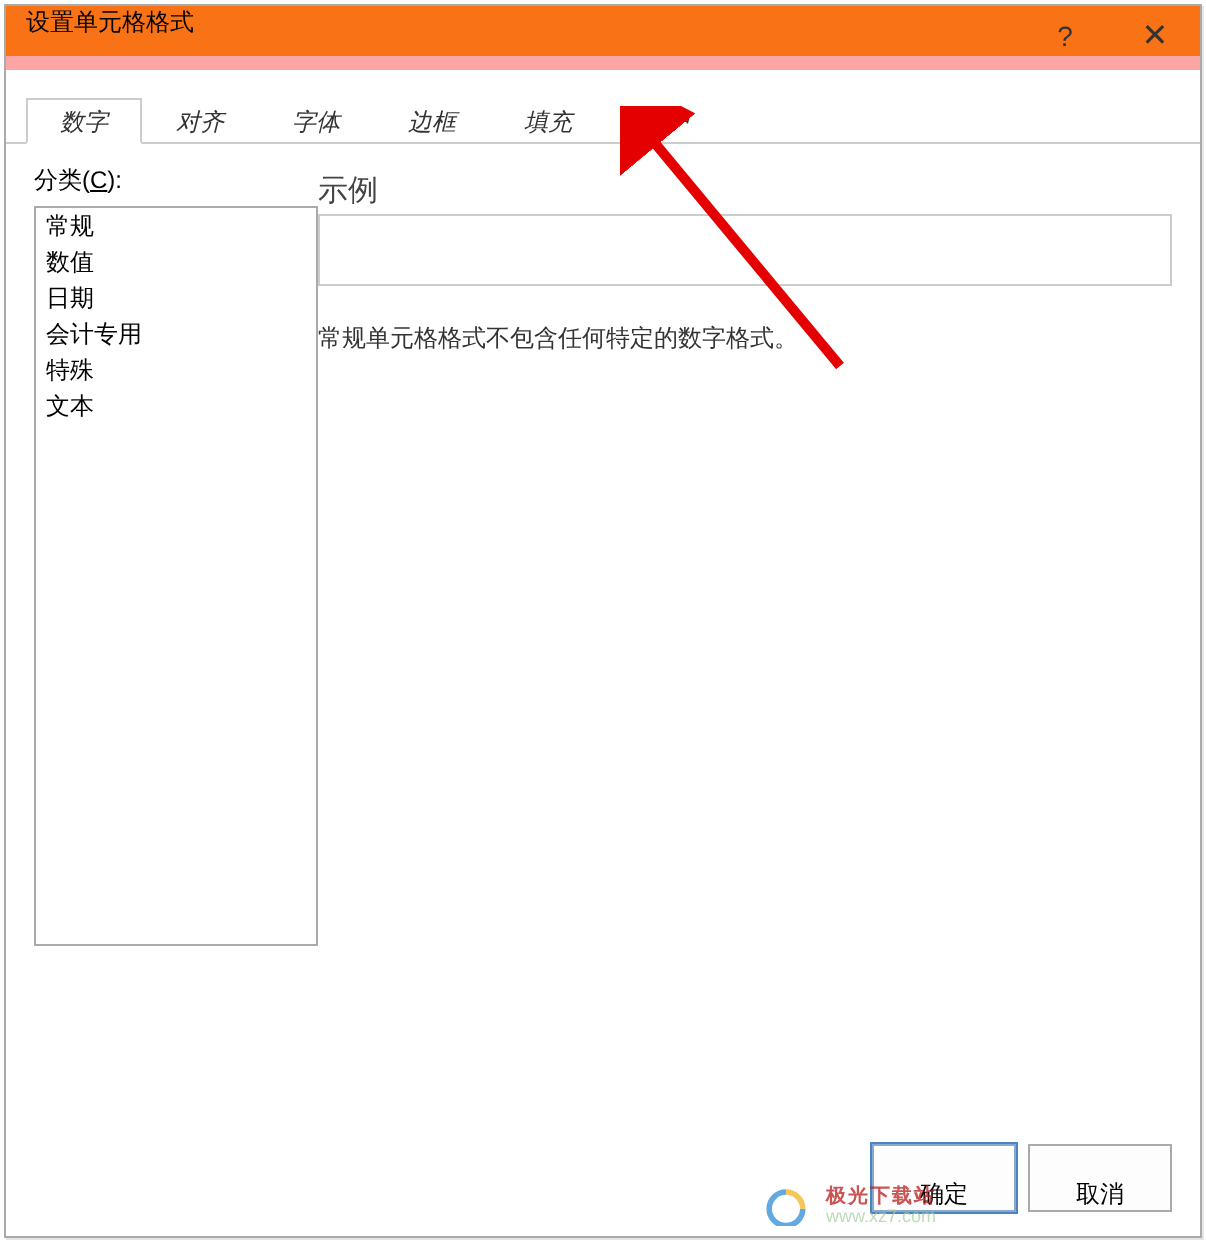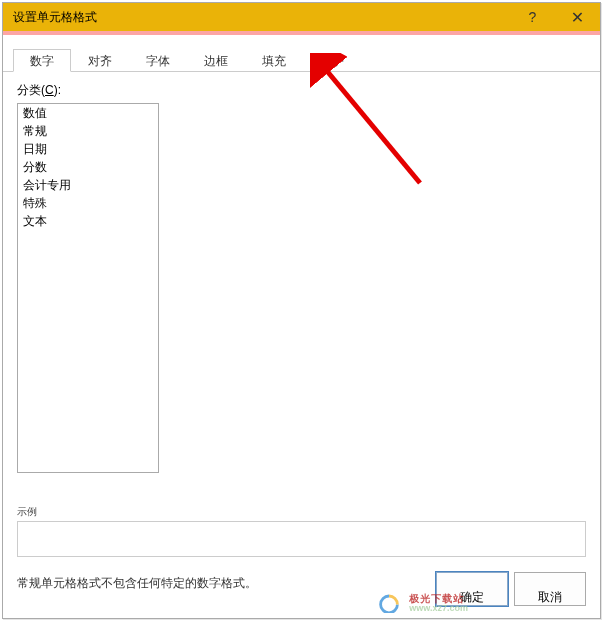--- a/index.html
+++ b/index.html
@@ -22,24 +22,23 @@
       border: 1px solid #aaa;
       position: absolute;
       top: 2px;
       left: 2px;
       background: #fff;
       box-shadow: 1px 1px 0 rgba(0,0,0,0.1);
     }
     .titlebar {
       height: 32px;
       display: flex;
-      align-items: center;
       padding-left: 10px;
-      background: #eab308;
-      border-bottom: 4px solid #fca5a5;
+      background: #f97316;
+      border-bottom: 7px solid #fca5a5;
     }
     .titlebar-title {
       flex: 1;
       font-size: 12px;
       color: #000;
     }
     .titlebar-btn {
       width: 45px;
       height: 30px;
       display: flex;
@@ -61,32 +60,32 @@
     }
     .tab {
       padding: 3px 16px 0 16px;
       height: 23px;
       border: 1px solid transparent;
       border-bottom: none;
       cursor: pointer;
       font-size: 12px;
       color: #333;
       position: relative;
+      font-style: italic;
     }
     .tab.active {
       border: 1px solid #ccc;
       border-bottom: 1px solid #fff;
       background: #fff;
       margin-bottom: -1px;
     }
     .content {
       padding: 10px 14px;
       display: flex;
-      gap: 28px;
-      flex-direction: column;
+      gap: 0;
     }
     .left-col {
       width: 142px;
     }
     .category-label {
       font-size: 12px;
       margin-bottom: 4px;
       display: block;
     }
     .category-label u {
@@ -102,21 +101,21 @@
       padding: 1px 5px;
       cursor: pointer;
       font-size: 12px;
       line-height: 16px;
     }
     .right-col {
       flex: 1;
       padding-top: 4px;
     }
     .sample-label {
-      font-size: 10px;
+      font-size: 15px;
       margin-bottom: 2px;
       color: #444;
     }
     .sample-box {
       border: 1px solid #ccc;
       height: 36px;
       background: #fff;
       margin-bottom: 18px;
     }
     .description {
@@ -170,21 +169,20 @@
     }
     .watermark-cn {
       font-size: 10px;
       font-weight: bold;
       color: #b91c1c;
       letter-spacing: 1px;
     }
     .watermark-en {
       font-size: 9px;
       color: #a7cfa0;
-      font-weight: bold;
     }
   </style>
 </head>
 <body>
 
 <div class="dialog">
 
   <div class="titlebar">
     <span class="titlebar-title">设置单元格格式</span>
     <div class="titlebar-btn">
@@ -203,24 +201,23 @@
     <div class="tab"><span>填充</span></div>
     <div class="tab"><span>保护</span></div>
   </div>
 
   <div class="content">
     <div class="left-col">
       <label class="category-label">
         <span>分类(</span><u>C</u><span>):</span>
       </label>
       <div class="listbox">
+        <div class="listbox-item">常规</div>
         <div class="listbox-item">数值</div>
-        <div class="listbox-item">常规</div>
         <div class="listbox-item">日期</div>
-        <div class="listbox-item">分数</div>
         <div class="listbox-item">会计专用</div>
         <div class="listbox-item">特殊</div>
         <div class="listbox-item">文本</div>
       </div>
     </div>
     <div class="right-col">
       <div class="sample-label">示例</div>
       <div class="sample-box"></div>
       <div class="description">常规单元格格式不包含任何特定的数字格式。</div>
     </div>

